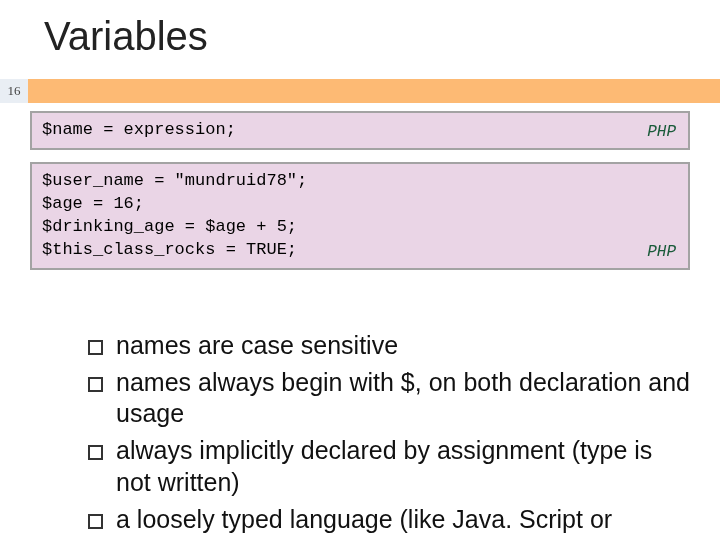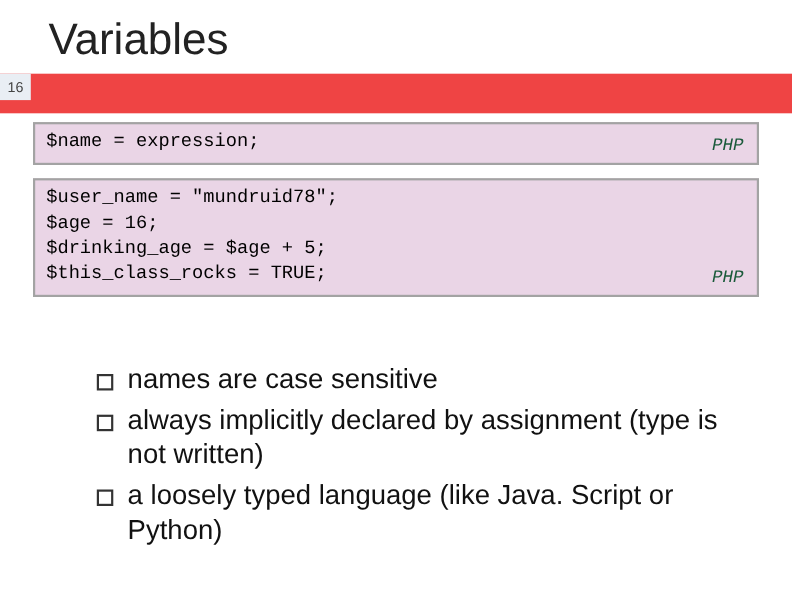--- a/index.html
+++ b/index.html
@@ -1,19 +1,19 @@
 <!DOCTYPE html>
 <html><head>
 <meta charset="utf-8">
 <style>
   * { box-sizing: border-box; margin: 0; padding: 0; }
   html, body { width: 720px; height: 540px; background: #fff; font-family: Arial, Helvetica, sans-serif; }
   .slide { width: 720px; height: 540px; position: relative; }
-  .title { font-size: 40px; color: #222; padding: 14px 0 8px 44px; font-weight: 400; }
-  .bluebar { width: 100%; height: 36px; background: #ef4444; position: relative; }
+  .title { font-size: 40px; color: #222; padding: 14px 0 20px 44px; font-weight: 400; }
+  .bluebar { width: 100%; height: 24px; background: #fdba74; position: relative; font-family: Liberation Serif, serif; }
   .pagebox { position: absolute; left: 0; top: 0; height: 24px; width: 28px; background: #e9eef4; color: #444; font-size: 13px; display: flex; align-items: center; justify-content: center; }
   .codearea { padding: 8px 30px 4px 30px; }
   .codebox { border: 2px solid #a3a3a3; background: #ead5e6; padding: 6px 10px; font-family: "Courier New", Courier, monospace; font-size: 17px; color: #000; line-height: 1.35; position: relative; margin-bottom: 12px; }
   .codebox .lang { position: absolute; right: 12px; bottom: 4px; font-style: italic; color: #1a5a3a; font-family: "Courier New", Courier, monospace; font-size: 16px; }
   .codeline { white-space: pre; }
   .bullets { padding: 0 30px 0 88px; margin-top: 44px; }
   .bullets li { list-style: none; position: relative; font-size: 25px; color: #111; line-height: 1.25; margin-bottom: 6px; padding-left: 28px; }
   .bullets li::before { content: ""; position: absolute; left: 0; top: 10px; width: 11px; height: 11px; border: 2px solid #333; background: transparent; }
 </style>
 </head>
@@ -39,17 +39,18 @@
       <div class="codeline">$age = 16;</div>
       <div class="codeline">$drinking_age = $age + 5;</div>
       <div class="codeline">$this_class_rocks = TRUE;</div>
       <div class="lang">PHP</div>
     </div>
 
   </div>
 
   <ul class="bullets">
     <li>names are case sensitive</li>
+    <li>names always begin with $, on both declaration and usage</li>
     <li>always implicitly declared by assignment (type is not written)</li>
     <li>a loosely typed language (like Java. Script or Python)</li>
   </ul>
 
 </div>
 
 </body></html>

